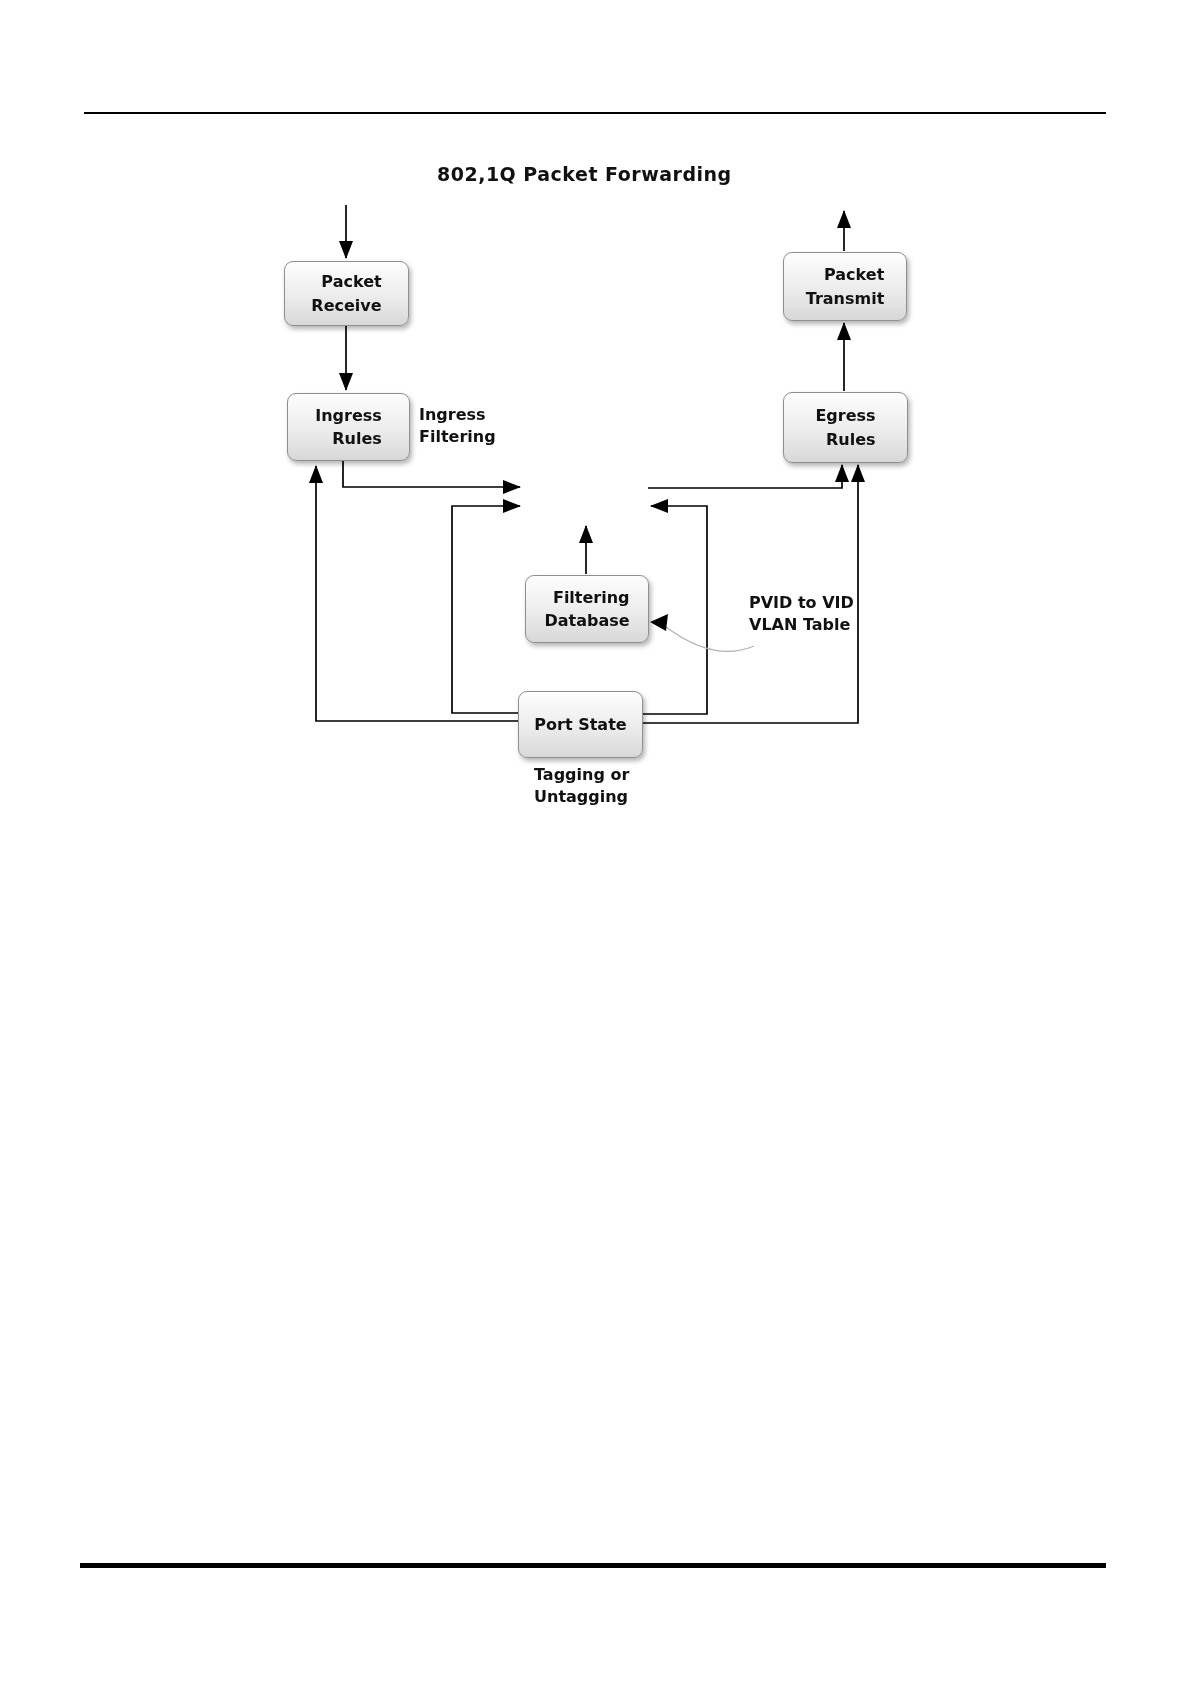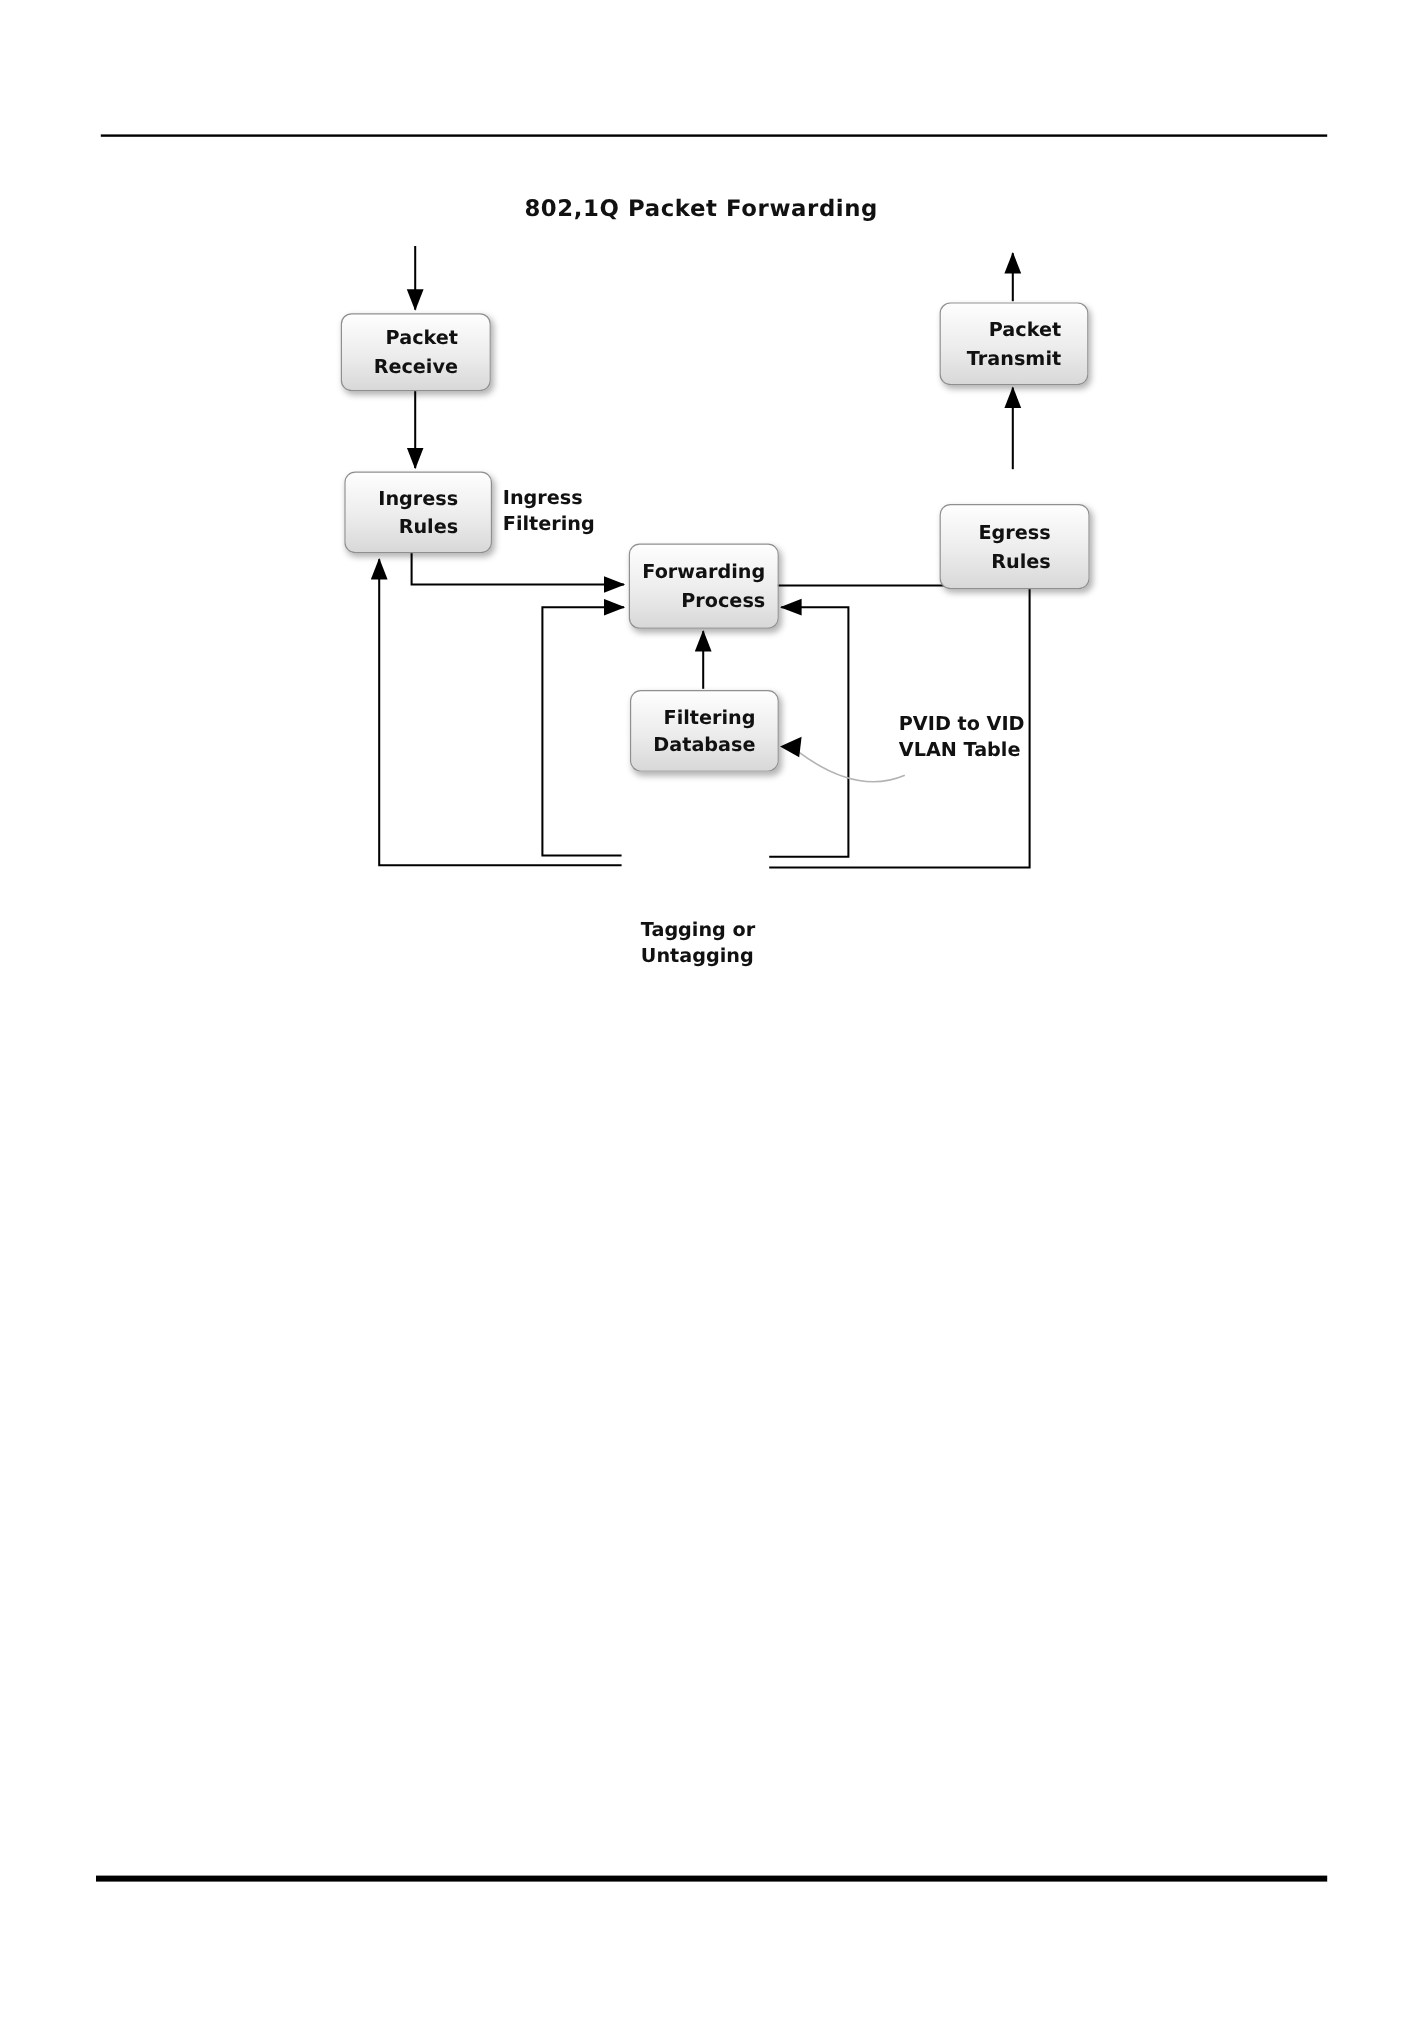--- a/index.html
+++ b/index.html
@@ -35,21 +35,21 @@
   }
   .connectors{position:absolute;left:0;top:0;width:1190px;height:1684px;}
 
   
   .n-packet-receive   {left:284px;top:261px;width:123px;height:63px;}
   .n-ingress-rules    {left:287px;top:393px;width:121px;height:66px;}
   .n-forwarding       {left:524px;top:453px;width:123px;height:69px;}
   .n-filtering-db     {left:525px;top:575px;width:122px;height:66px;}
   .n-port-state       {left:518px;top:691px;width:123px;height:65px;}
   .n-packet-transmit  {left:783px;top:252px;width:122px;height:67px;}
-  .n-egress-rules     {left:783px;top:392px;width:123px;height:69px;margin-top:28px;}
+  .n-egress-rules     {left:783px;top:392px;width:123px;height:69px;}
 
   .note-ingress-filtering{left:419px;top:404px;}
   .note-pvid{left:731px;top:592px;margin-left:18px;}
   .note-tagging{left:534px;top:764px;}
 </style>
 </head>
 <body>
 
 <div class="page">
 
@@ -83,30 +83,29 @@
   <div class="node n-packet-receive">
     <span class="lbl">Packet
 Receive</span>
   </div>
 
   <div class="node n-ingress-rules">
     <span class="lbl">Ingress
 Rules</span>
   </div>
 
-  <div class="node n-forwarding">
-    <span class="lbl">Forwarding
-Process</span>
-  </div>
 
   <div class="node n-filtering-db">
     <span class="lbl">Filtering
 Database</span>
   </div>
 
+  <div class="node n-port-state">
+    <span class="lbl">Port State</span>
+  </div>
 
   <div class="node n-packet-transmit">
     <span class="lbl">Packet
 Transmit</span>
   </div>
 
   <div class="node n-egress-rules">
     <span class="lbl">Egress
 Rules</span>
   </div>

